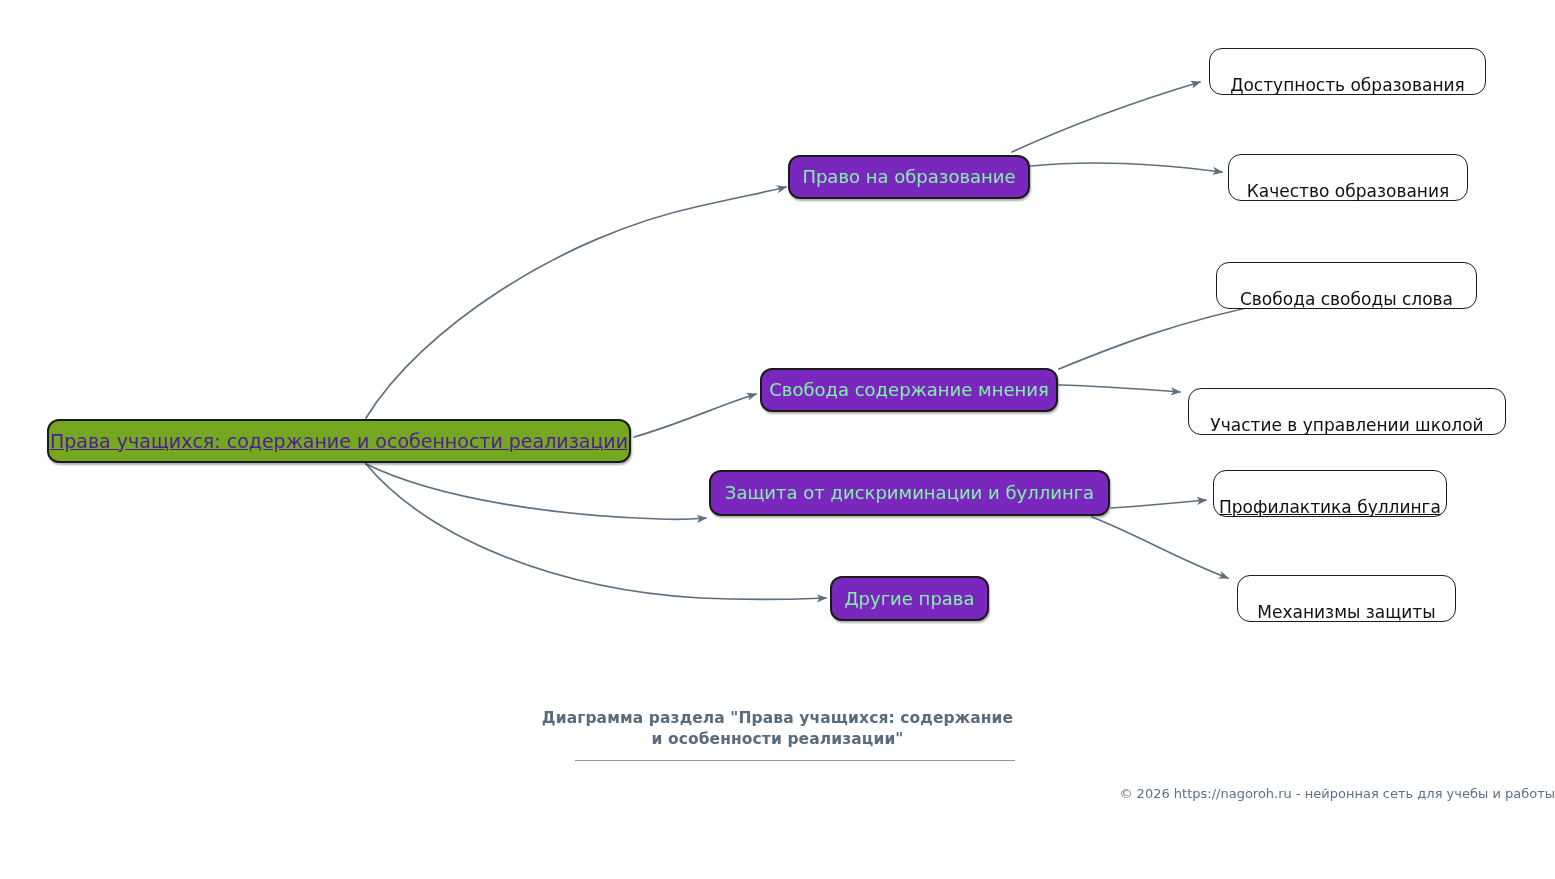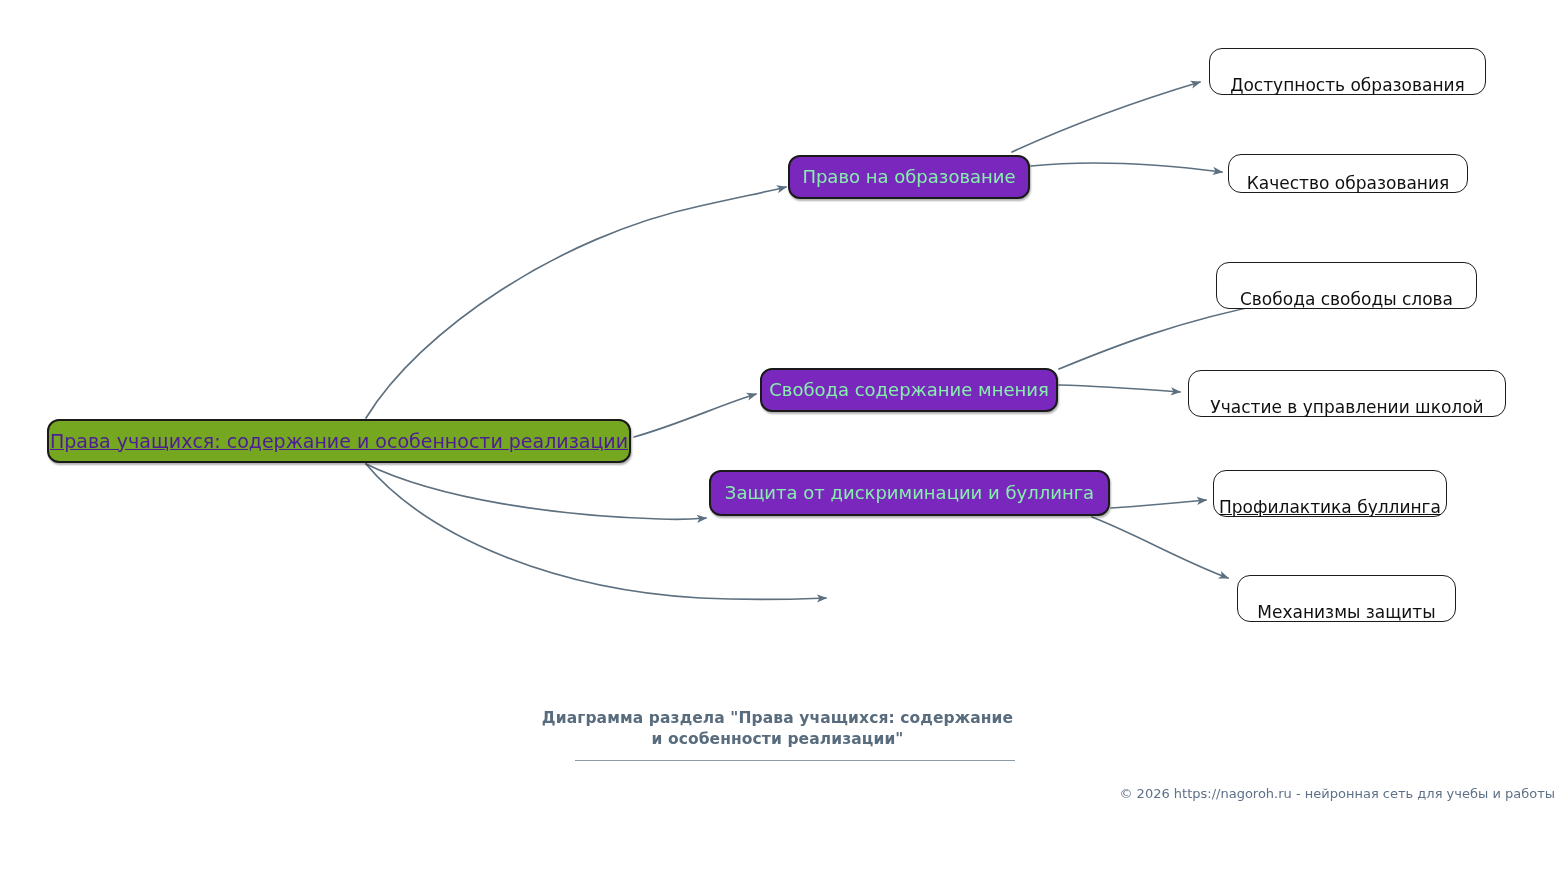--- a/index.html
+++ b/index.html
@@ -113,44 +113,47 @@
   <div class="node node-root" style="left: 47px; top: 419px; width: 584px; height: 44px;">
     <span>Права учащихся: содержание и особенности реализации</span>
   </div>
 
   <div class="node node-branch" style="left: 788px; top: 155px; width: 242px; height: 44px;">
     <span>Право на образование</span>
   </div>
   <div class="node node-leaf" style="left: 1209px; top: 48px; width: 277px; height: 47px;">
     <span>Доступность образования</span>
   </div>
-  <div class="node node-leaf" style="left: 1228px; top: 154px; width: 240px; height: 39px;">
+  <div class="node node-leaf" style="left: 1228px; top: 154px; width: 240px; height: 47px;">
     <span>Качество образования</span>
   </div>
 
   <div class="node node-branch" style="left: 760px; top: 368px; width: 298px; height: 44px;">
     <span>Свобода содержание мнения</span>
   </div>
   <div class="node node-leaf" style="left: 1216px; top: 262px; width: 261px; height: 47px;">
     <span>Свобода свободы слова</span>
   </div>
-  <div class="node node-leaf" style="left: 1188px; top: 370px; width: 318px; height: 47px;">
+  <div class="node node-leaf" style="left: 1188px; top: 388px; width: 318px; height: 47px;">
     <span>Участие в управлении школой</span>
   </div>
 
   <div class="node node-branch" style="left: 709px; top: 470px; width: 401px; height: 46px; justify-content: center;">
     <span>Защита от дискриминации и буллинга</span>
   </div>
   <div class="node node-leaf" style="left: 1213px; top: 470px; width: 234px; height: 47px; text-decoration: underline;">
     <span>Профилактика буллинга</span>
   </div>
   <div class="node node-leaf" style="left: 1237px; top: 575px; width: 219px; height: 47px;">
     <span>Механизмы защиты</span>
   </div>
 
+  <div class="node node-branch" style="left: 830px; top: 576px; width: 159px; height: 45px;">
+    <span>Другие права</span>
+  </div>
 
   <div class="caption-block" style="top:708px;">
     <div class="caption-title">Диаграмма раздела "Права учащихся: содержание</div>
     <div class="caption-title">и особенности реализации"</div>
   </div>
 
   <div class="caption-rule" style="left:575px; top:760px; width:440px;"></div>
 
   <div class="caption-block" style="top:783px;">
     <div class="caption-credit">© 2026 https://nagoroh.ru - нейронная сеть для учебы и работы</div>

